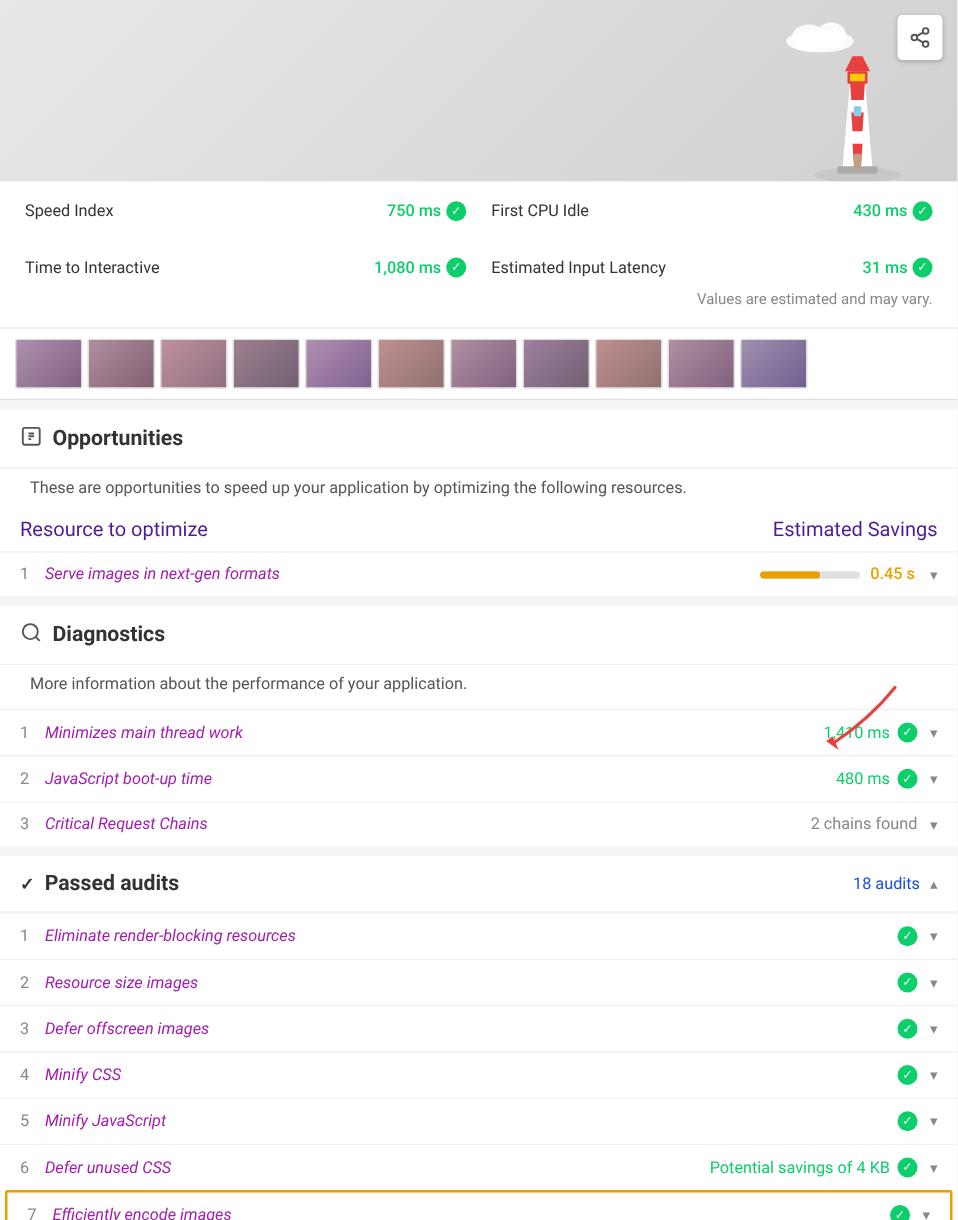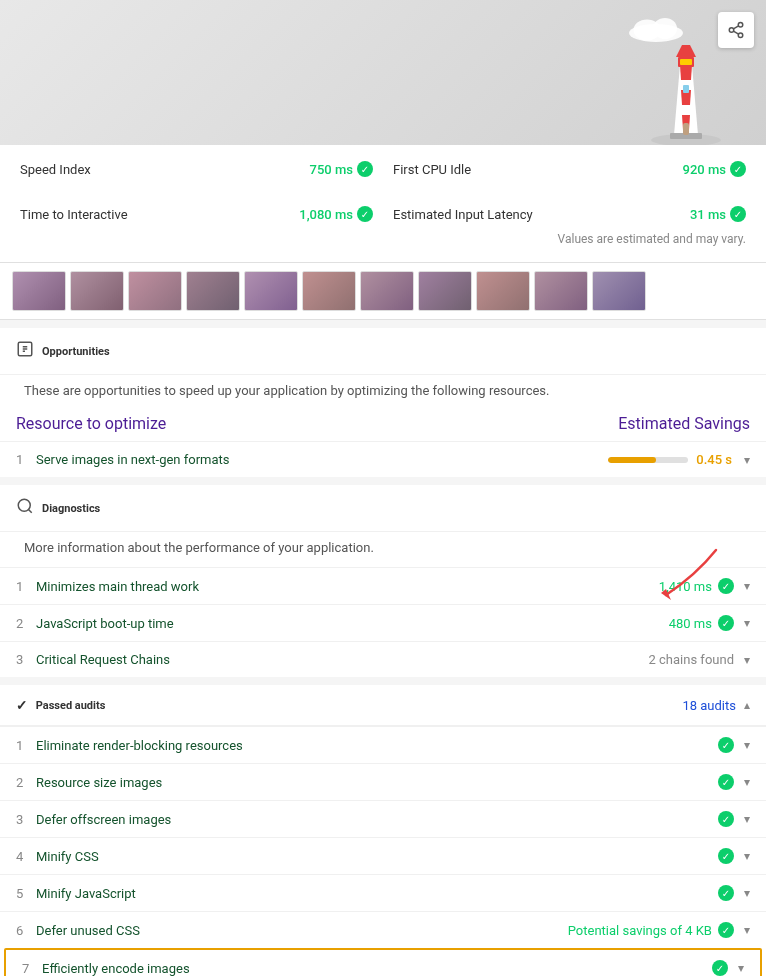--- a/index.html
+++ b/index.html
@@ -135,21 +135,21 @@
       border-bottom: 1px solid #f0f0f0;
     }
 
     .section-icon {
       color: #666;
       font-size: 16px;
     }
 
     .section-title {
       font-weight: 700;
-      font-size: 11px;
+      font-size: 17px;
       color: #333;
       text-align: center;
     }
 
     .section-desc {
       padding: 8px 24px 12px;
       color: #555;
       font-size: 13px;
     }
 
@@ -172,21 +172,22 @@
     .audit-num {
       color: #888;
       font-size: 13px;
       width: 20px;
       flex-shrink: 0;
     }
 
     .audit-label {
       flex: 1;
       font-size: 13px;
-      color: #14532d;
+      color: #a21caf;
+      font-style: italic;
     }
 
     .audit-value {
       display: flex;
       align-items: center;
       gap: 6px;
       font-size: 13px;
     }
 
     .audit-value.green {
@@ -334,21 +335,21 @@
     <div class="metric-row">
       <span class="metric-label">Speed Index</span>
       <span class="metric-value">
         <span>750 ms</span>
         <span class="check-circle">✓</span>
       </span>
     </div>
     <div class="metric-row">
       <span class="metric-label">First CPU Idle</span>
       <span class="metric-value">
-        <span>920 ms</span>
+        <span>430 ms</span>
         <span class="check-circle">✓</span>
       </span>
     </div>
     <div class="metric-row">
       <span class="metric-label">Time to Interactive</span>
       <span class="metric-value">
         <span>1,080 ms</span>
         <span class="check-circle">✓</span>
       </span>
     </div>

